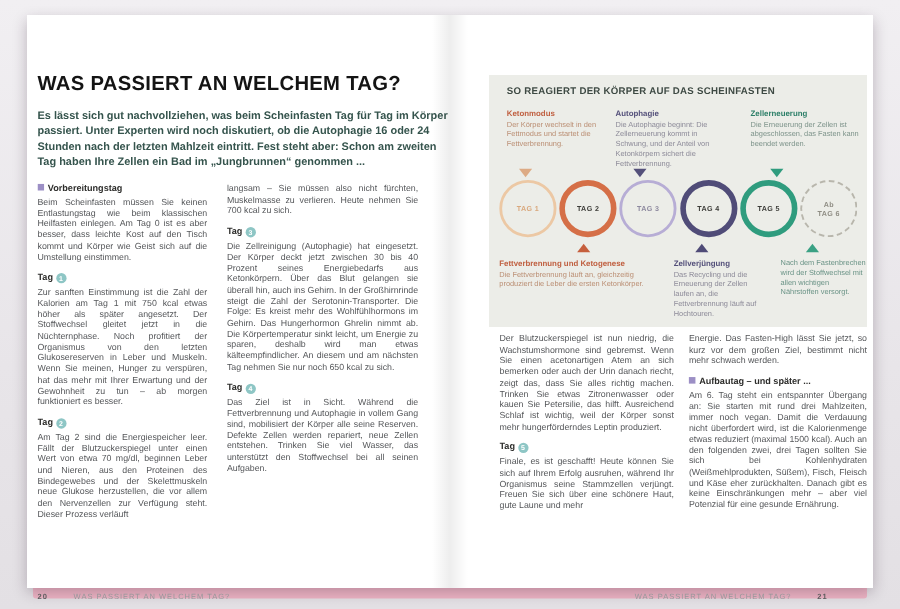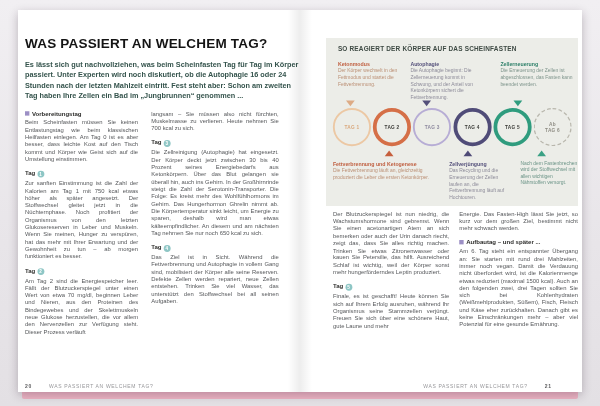--- a/index.html
+++ b/index.html
@@ -4,21 +4,21 @@
 <style>
   html,body{margin:0;padding:0;}
   body{font-family:"Liberation Sans",sans-serif;}
   .canvas{position:relative;width:600px;height:406px;overflow:hidden;
     background:linear-gradient(180deg,#f1eff2 0%,#e8e5e9 60%,#e3e0e4 100%);}
   .cover-strip{position:absolute;left:22px;top:389px;width:556px;height:10px;border-radius:2px;}
   .spread{position:absolute;left:18px;top:10px;width:564px;height:382px;background:#fff;
     box-shadow:0 3px 9px rgba(45,25,45,.28);}
   .fold{position:absolute;left:270px;top:0;width:24px;height:100%;
     background:linear-gradient(90deg,rgba(0,0,0,0),rgba(0,0,0,.07) 50%,rgba(0,0,0,0));}
-  .page{position:absolute;top:0;width:282px;height:382px;}
+  .page{position:absolute;top:12px;width:282px;height:382px;}
   .page-left{left:0;}
   .page-right{left:282px;}
 
   .ptitle{position:absolute;left:7px;top:26px;margin:0;font-size:13.5px;font-weight:800;
     letter-spacing:.2px;color:#141414;}
   .intro{position:absolute;left:7px;top:50px;width:276px;margin:0;font-size:7.3px;line-height:10.3px;
     font-weight:700;}
 
   
   .scalebox{position:absolute;overflow:hidden;}

